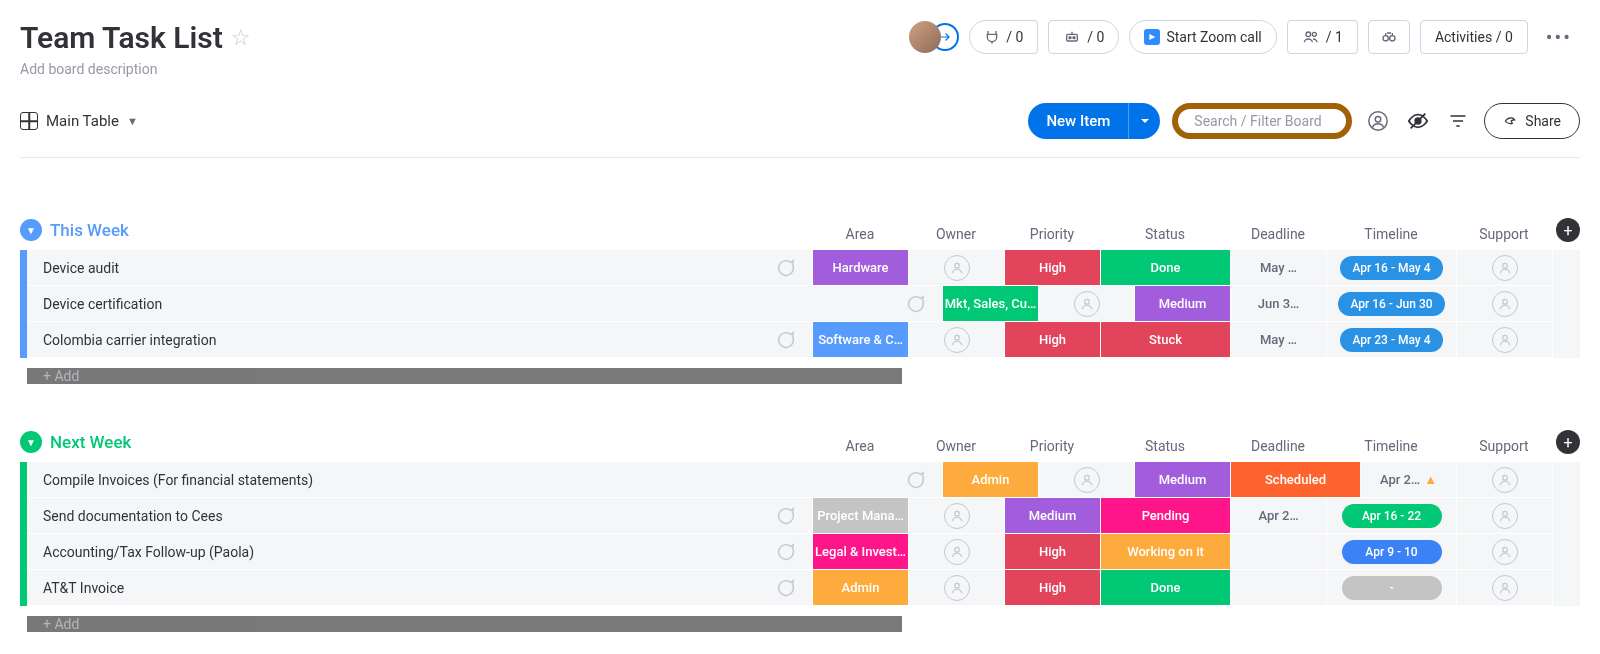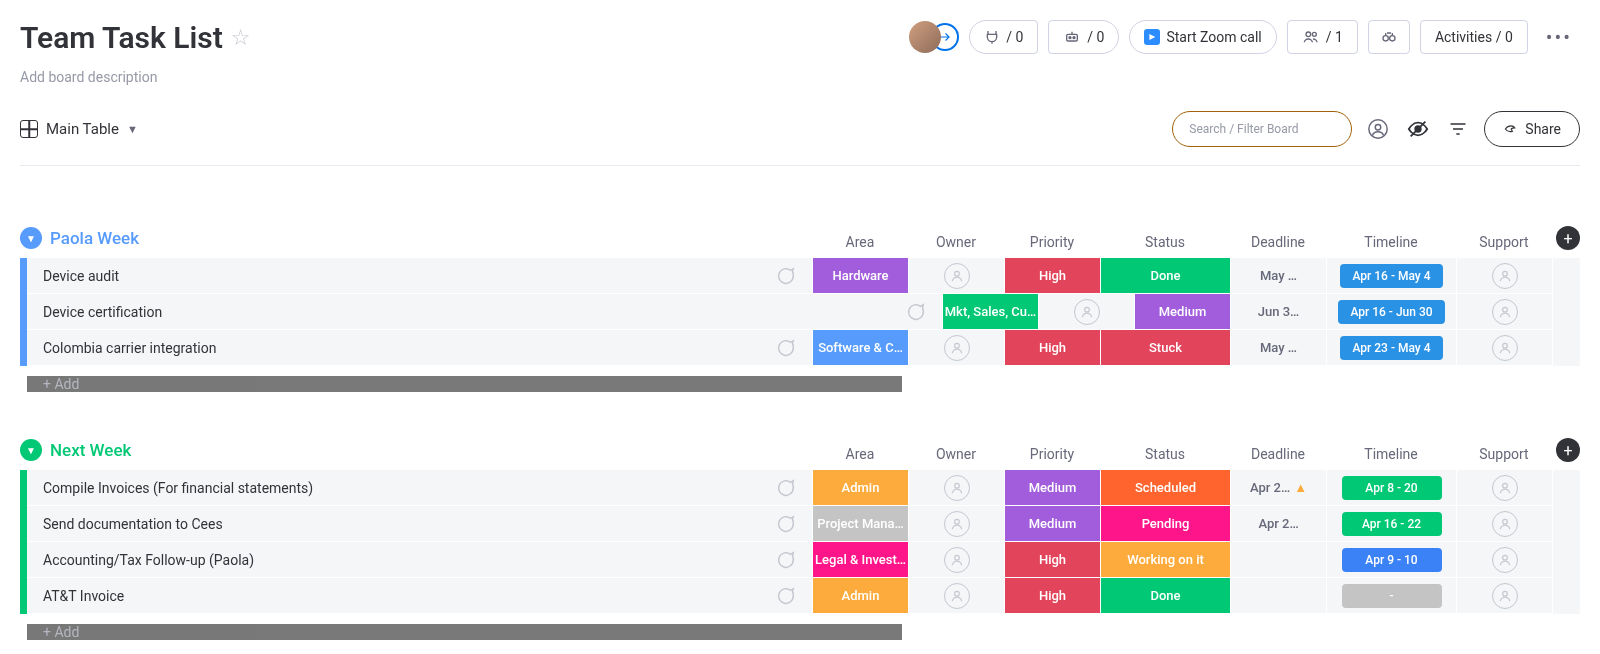--- a/index.html
+++ b/index.html
@@ -3,21 +3,21 @@
 <meta charset="utf-8">
 <style>
 * { box-sizing: border-box; margin: 0; padding: 0; font-family: -apple-system, BlinkMacSystemFont, "Segoe UI", Roboto, Arial, sans-serif; }
 body { background: #fff; color: #323338; padding: 20px 20px 40px 20px; width: 1600px; }
 
 
 .board-header { display: flex; justify-content: space-between; align-items: flex-start; margin-bottom: 20px; }
 .title-wrap { display: flex; align-items: center; gap: 8px; }
 .board-title { font-size: 30px; font-weight: 600; }
 .star-icon { color: #c5c7d0; font-size: 22px; cursor: pointer; }
-.board-desc { color: #9699a6; font-size: 14px; margin-top: 14px; cursor: pointer; }
+.board-desc { color: #9699a6; font-size: 14px; margin-top: 6px; cursor: pointer; }
 
 .header-actions { display: flex; align-items: center; gap: 10px; }
 .avatar-photo { width: 32px; height: 32px; border-radius: 50%; background: linear-gradient(135deg,#d0a080,#8e6b5a); position: relative; }
 .avatar-ring { width: 28px; height: 28px; border: 2px solid #0073ea; border-radius: 50%; display: flex; align-items: center; justify-content: center; color:#0073ea; margin-left:-10px; }
 .pill-btn { display: inline-flex; align-items: center; gap: 6px; height: 34px; padding: 0 14px; border: 1px solid #d0d4e4; border-radius: 17px; background: #fff; font-size: 14px; color: #323338; cursor: pointer; white-space: nowrap; }
 .pill-btn.angular { border-radius: 4px; }
 .zoom-icon { width: 16px; height: 16px; background: #2d8cff; border-radius: 3px; display:inline-flex; align-items:center; justify-content:center;}
 .zoom-icon::after{content:"";width:6px;height:6px;background:#fff;clip-path:polygon(0 0,100% 50%,0 100%);}
 .more-icon { color:#676879; font-size:20px; letter-spacing:2px; padding: 0 8px; cursor:pointer;}
 
@@ -27,21 +27,21 @@
 .grid-icon{width:18px;height:18px;border:1.5px solid #323338;border-radius:3px;position:relative;}
 .grid-icon::before,.grid-icon::after{content:"";position:absolute;background:#323338;}
 .grid-icon::before{left:0;right:0;top:50%;height:1.5px;transform:translateY(-50%);}
 .grid-icon::after{top:0;bottom:0;left:50%;width:1.5px;transform:translateX(-50%);}
 .chev{color:#676879;font-size:11px;}
 
 .view-right{display:flex;align-items:center;gap:12px;}
 .new-item{display:flex;align-items:center;background:#0073ea;color:#fff;border-radius:18px;height:36px;overflow:hidden;cursor:pointer;}
 .new-item-label{padding:0 18px;font-size:15px;font-weight:500;}
 .new-item-caret{height:100%;width:32px;display:flex;align-items:center;justify-content:center;border-left:1px solid rgba(255,255,255,.3);}
-.search-input{height:36px;border:1px solid #a16207;border-radius:18px;padding:2px 16px;width:180px;font-size:12px;color:#676879;outline:none;}
+.search-input{height:36px;border:6px solid #a16207;border-radius:18px;padding:2px 16px;width:180px;font-size:14px;color:#676879;outline:none;}
 .search-input::placeholder{color:#9699a6;}
 .rt-icon{color:#676879;cursor:pointer;display:inline-flex;align-items:center;justify-content:center;width:28px;height:28px;}
 .share-btn{height:36px;border:1.5px solid #323338;border-radius:18px;padding:0 18px;display:inline-flex;align-items:center;gap:8px;background:#fff;font-size:14px;cursor:pointer;}
 
 
 .group{margin-bottom:36px;}
 .group-head{display:flex;align-items:center;}
 .group-toggle{width:22px;height:22px;border-radius:50%;display:flex;align-items:center;justify-content:center;color:#fff;font-size:10px;margin-right:8px;cursor:pointer;}
 .group-title{font-size:17px;font-weight:500;}
 .col-headers{display:flex;margin-left:auto;align-items:flex-end;}
@@ -57,21 +57,21 @@
 
 .rows{margin-top:8px;}
 .row{display:flex;align-items:stretch;height:36px;}
 .row-accent{width:7px;}
 .row-name-wrap{flex:1;display:flex;align-items:center;justify-content:space-between;padding:0 16px;background:#f5f6f8;border-bottom:1px solid #fff;cursor:pointer;}
 .row-name{font-size:14px;color:#323338;}
 .chat-icon{color:#c5c7d0;}
 .cell{display:flex;align-items:center;justify-content:center;border-bottom:1px solid #fff;border-left:1px solid #fff;font-size:13px;color:#fff;font-weight:500;white-space:nowrap;overflow:hidden;text-overflow:ellipsis;padding:8px 6px;}
 .cell.owner,.cell.support,.cell.deadline{background:#f5f6f8;color:#676879;}
 .owner-ph{width:26px;height:26px;border:1.5px solid #c5c7d0;border-radius:50%;display:flex;align-items:center;justify-content:center;}
-.timeline-pill{display:inline-flex;align-items:center;justify-content:center;height:24px;min-width:100px;border-radius:4px;color:#fff;font-size:12px;font-weight:500;padding:0 12px;}
+.timeline-pill{display:inline-flex;align-items:center;justify-content:center;height:24px;min-width:100px;border-radius:12px;color:#fff;font-size:12px;font-weight:500;padding:0 12px;}
 .timeline-cell{background:#f5f6f8;}
 .warn{color:#fdab3d;margin-left:4px;}
 .add-row{display:flex;align-items:center;height:36px;}
 .add-row .row-accent{opacity:.45;}
 .add-row-label{flex:1;background:#404040;opacity:.7;padding:0 16px;display:flex;align-items:center;color:#9699a6;font-size:14px;cursor:pointer;}
 .trail{width:678px;background:#f5f6f8;opacity:.6;}
 
 svg{display:block;}
 </style>
 </head>
@@ -136,20 +136,28 @@
   </div>
 </div>
 
 <div class="view-row">
   <div class="view-left">
     <span class="grid-icon"></span>
     <span>Main Table</span>
     <span class="chev">▼</span>
   </div>
   <div class="view-right">
+    <div class="new-item">
+      <span class="new-item-label">New Item</span>
+      <span class="new-item-caret">
+        <svg width="10" height="10" viewBox="0 0 10 10" fill="#fff">
+            <path d="M1 3l4 4 4-4z"></path>
+          </svg>
+      </span>
+    </div>
     <input class="search-input" placeholder="Search / Filter Board" style="">
     <span class="rt-icon">
       <svg width="22" height="22" viewBox="0 0 24 24" fill="none" stroke="#676879" stroke-width="1.6">
           <circle cx="12" cy="12" r="10"></circle>
           <circle cx="12" cy="10" r="3"></circle>
           <path d="M6 19c1-3 4-4 6-4s5 1 6 4"></path>
         </svg>
     </span>
     <span class="rt-icon">
       <svg width="22" height="22" viewBox="0 0 24 24" fill="none" stroke="#323338" stroke-width="2">
@@ -169,21 +177,21 @@
         </svg>
       <span>Share</span>
     </div>
   </div>
 </div>
 
 <div id="groups">
     <div class="group">
       <div class="group-head">
         <div class="group-toggle" style="background:#579bfc">▼</div>
-        <div class="group-title" style="color:#579bfc">Paola Week</div>
+        <div class="group-title" style="color:#579bfc">This Week</div>
         <div class="col-headers">
           <div class="col-h c-area">Area</div>
           <div class="col-h c-owner">Owner</div>
           <div class="col-h c-priority">Priority</div>
           <div class="col-h c-status">Status</div>
           <div class="col-h c-deadline">Deadline</div>
           <div class="col-h c-timeline">Timeline</div>
           <div class="col-h c-support">Support</div>
           <div class="add-col">+</div>
         </div>
@@ -340,23 +348,20 @@
                 <path d="M4 21c0-4 4-7 8-7s8 3 8 7"></path>
               </svg>
             </span>
           </div>
           <div class="cell c-priority" style="background:#a25ddc">Medium</div>
           <div class="cell c-status" style="background:#ff642e">Scheduled</div>
           <div class="cell deadline c-deadline">
             <span>Apr 2…</span>
             <span class="warn">▲</span>
           </div>
-          <div class="cell timeline-cell c-timeline">
-            <span class="timeline-pill" style="background:#00c875">Apr 8 - 20</span>
-          </div>
           <div class="cell support c-support">
             <span class="owner-ph">
               <svg width="14" height="14" viewBox="0 0 24 24" fill="none" stroke="#c5c7d0" stroke-width="2">
                 <circle cx="12" cy="8" r="4"></circle>
                 <path d="M4 21c0-4 4-7 8-7s8 3 8 7"></path>
               </svg>
             </span>
           </div>
           <div style="width:28px;background:#f5f6f8;border-left:1px solid #fff;"></div>
         </div>

